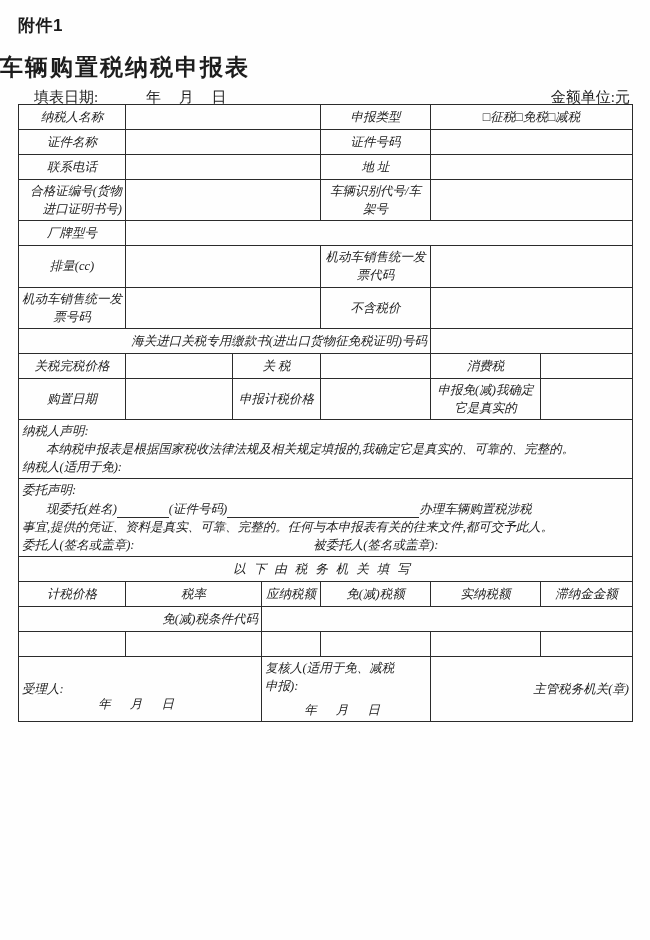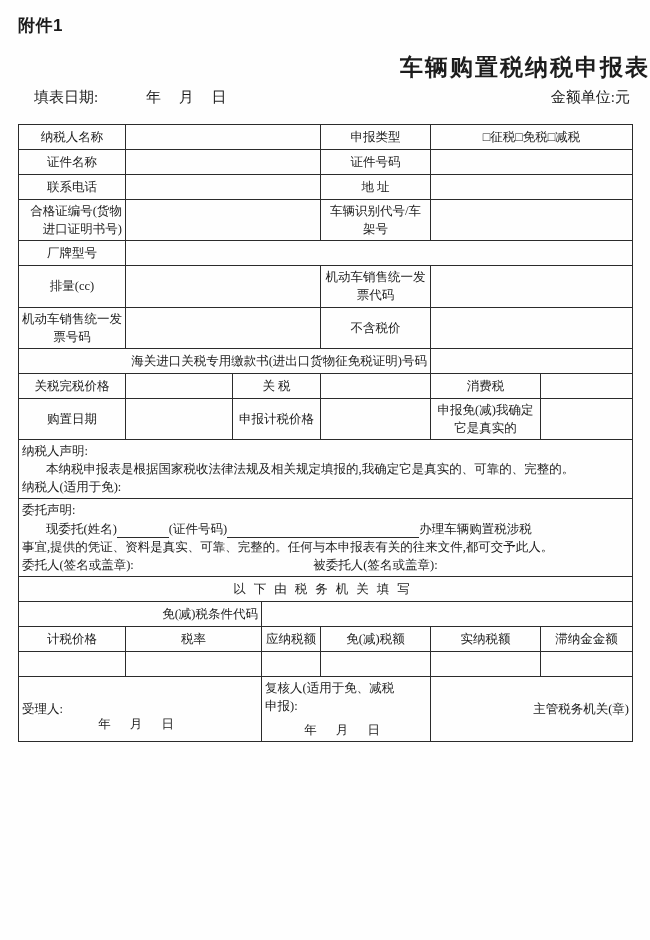--- a/index.html
+++ b/index.html
@@ -19,42 +19,43 @@
     position: absolute;
     left: 18px; top: 14px;
     font-size: 17px;
     font-weight: bold;
     font-family: "Liberation Sans", "DejaVu Sans", sans-serif;
     letter-spacing: 0.5px;
   }
   .doc-title {
     position: absolute;
     left: 0; top: 52px; width: 650px;
-    text-align: right;
+    text-align: left;
     font-size: 23px;
     font-weight: bold;
     letter-spacing: 2px;
     font-family: "Liberation Serif", "DejaVu Serif", serif;
   }
   .meta-row {
     position: absolute;
     left: 18px; top: 88px; width: 614px;
     height: 20px;
     font-size: 15px;
   }
   .meta-left { position: absolute; left: 16px; top: 0; }
   .meta-date { position: absolute; left: 128px; top: 0; letter-spacing: 7px; }
   .meta-right { position: absolute; right: 2px; top: 0; }
 
   table.form {
     position: absolute;
-    left: 18px; top: 124px;
+    left: 18px; top: 104px;
     width: 614px;
     border-collapse: collapse;
     table-layout: fixed;
+    font-style: italic;
   }
   table.form td {
     border: 1px solid #2b2b2b;
     font-size: 12.5px;
     padding: 2px 3px;
     vertical-align: middle;
     line-height: 1.45;
     height: 25px;
   }
   td.lbl { text-align: center; }
@@ -216,34 +217,34 @@
             <span class="b">被委托人(签名或盖章):</span>
           </span>
         </td>
       </tr>
 
       <tr>
         <td class="section-head" colspan="9">以下由税务机关填写</td>
       </tr>
 
       <tr>
-        <td class="wide-lbl tall-2" colspan="4">免(减)税条件代码</td>
-        <td class="val tall-2" colspan="5"></td>
-      </tr>
-
-      <tr>
         <td class="lbl">计税价格</td>
         <td class="lbl" colspan="3">税率</td>
         <td class="lbl">应纳税额</td>
         <td class="lbl" colspan="2">免(减)税额</td>
         <td class="lbl">实纳税额</td>
         <td class="lbl">滞纳金金额</td>
       </tr>
 
       <tr>
+        <td class="wide-lbl tall-2" colspan="4">免(减)税条件代码</td>
+        <td class="val tall-2" colspan="5"></td>
+      </tr>
+
+      <tr>
         <td class="val blank-row"></td>
         <td class="val blank-row" colspan="3"></td>
         <td class="val blank-row"></td>
         <td class="val blank-row" colspan="2"></td>
         <td class="val blank-row"></td>
         <td class="val blank-row"></td>
       </tr>
 
       <tr>
         <td class="sig-cell" colspan="4">

